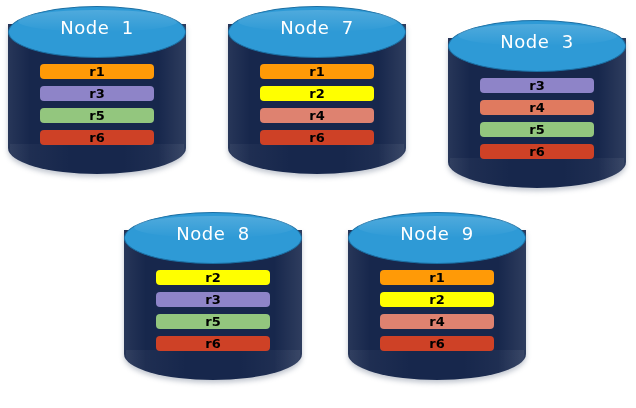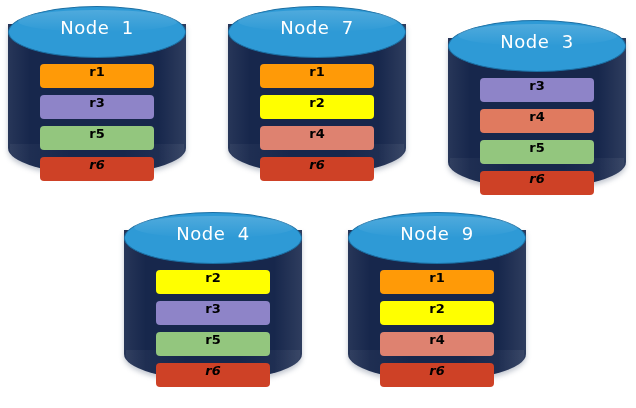--- a/index.html
+++ b/index.html
@@ -101,30 +101,30 @@
   }
 
   .replicas {
     position: absolute;
     left: 32px;
     top: 58px;
     width: 114px;
     z-index: 2;
   }
   .replica {
-    height: 24px;
+    height: 15px;
     margin-bottom: 7px;
     border-radius: 4px;
     text-align: center;
     font-size: 13px;
     font-weight: bold;
     color: #000000;
     line-height: 16px;
   }
-  .replica:last-child { margin-bottom: 12px; font-style: italic; }
+  .replica:last-child { margin-bottom: 12px; }
 </style>
 </head>
 <body>
 
 <div id="canvas">
     <div class="node" style="left: 8px; top: 6px;">
       <div class="cyl-body" style="background: rgb(23, 39, 76);"></div>
       <div class="cyl-shade"></div>
       <div class="cyl-top" style="background: rgb(46, 154, 214);">
         <div class="cyl-top-hl"></div>
@@ -164,21 +164,21 @@
         <div class="replica" style="background: rgb(147, 198, 126);">r5</div>
         <div class="replica" style="background: rgb(206, 65, 38);">r6</div>
       </div>
     </div>
     <div class="node" style="left: 124px; top: 212px;">
       <div class="cyl-body" style="background: rgb(23, 39, 76);"></div>
       <div class="cyl-shade"></div>
       <div class="cyl-top" style="background: rgb(46, 154, 214);">
         <div class="cyl-top-hl"></div>
       </div>
-      <div class="node-title">Node  4</div>
+      <div class="node-title">Node  8</div>
       <div class="replicas">
         <div class="replica" style="background: rgb(255, 255, 0);">r2</div>
         <div class="replica" style="background: rgb(142, 132, 200);">r3</div>
         <div class="replica" style="background: rgb(147, 198, 126);">r5</div>
         <div class="replica" style="background: rgb(206, 65, 38);">r6</div>
       </div>
     </div>
     <div class="node" style="left: 348px; top: 212px;">
       <div class="cyl-body" style="background: rgb(23, 39, 76);"></div>
       <div class="cyl-shade"></div>

